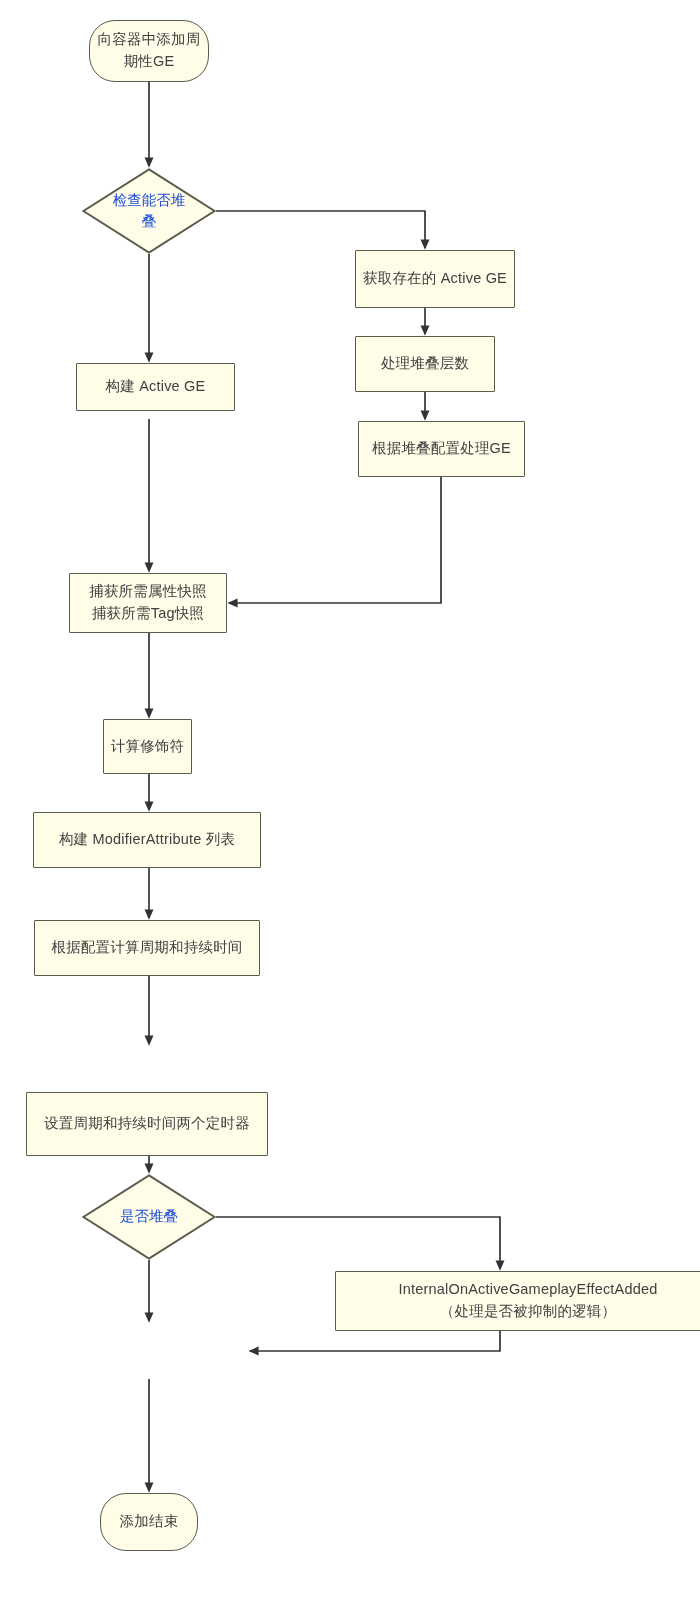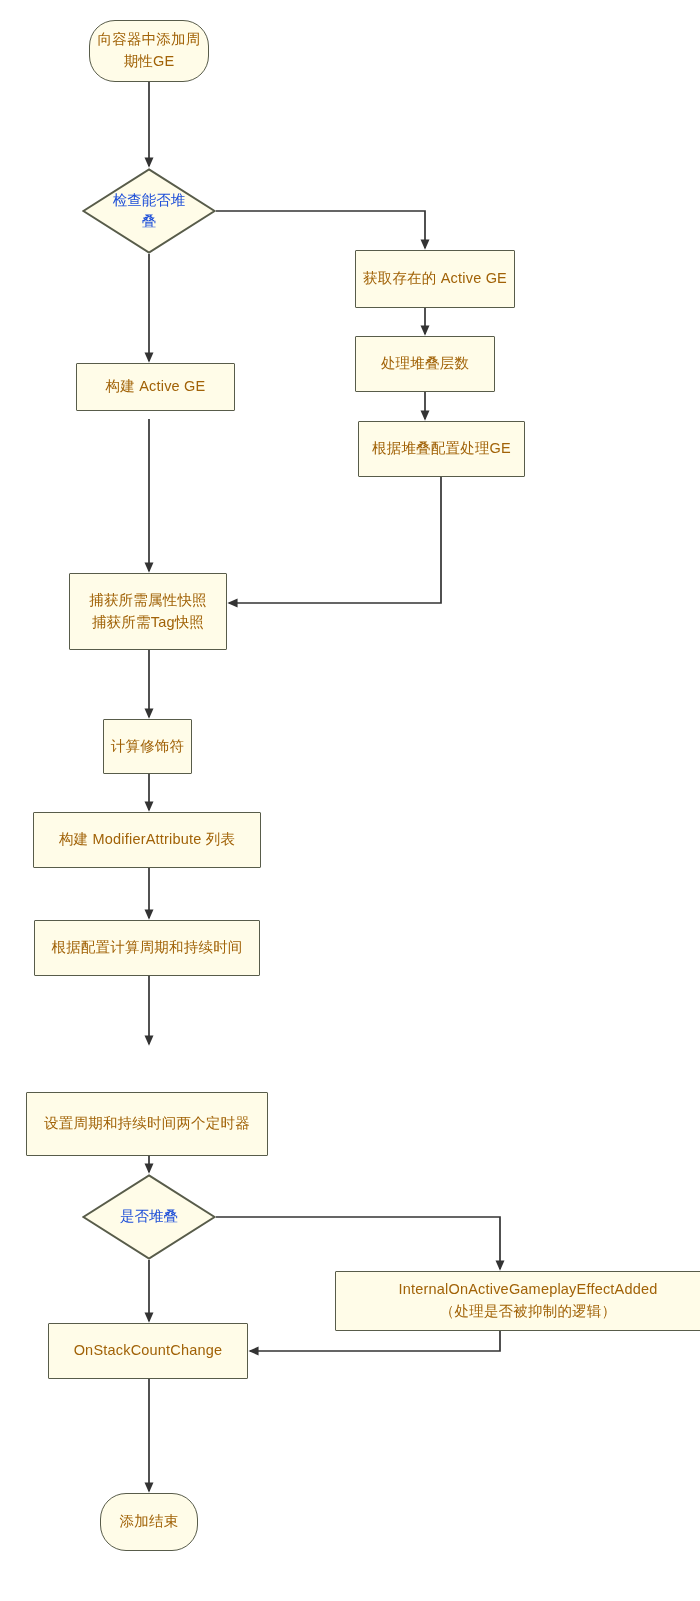--- a/index.html
+++ b/index.html
@@ -22,21 +22,21 @@
     left: 0;
     top: 0;
     width: 700px;
     height: 1601px;
   }
   .node {
     position: absolute;
     box-sizing: border-box;
     background: #fffce8;
     border: 1.6px solid #585c4a;
-    color: #a16207;
+    color: #404040;
     display: flex;
     align-items: center;
     justify-content: center;
     text-align: center;
     font-size: 14.5px;
     line-height: 1.5;
     letter-spacing: 0.2px;
     white-space: pre-line;
     z-index: 2;
   }
@@ -118,38 +118,37 @@
   </div>
 
   <div class="node rect" style="left:355px; top:250px; width:160px; height:58px;">获取存在的 Active GE</div>
 
   <div class="node rect" style="left:358px; top:421px; width:167px; height:56px;">根据堆叠配置处理GE</div>
 
   <div class="node rect" style="left:355px; top:336px; width:140px; height:56px;">处理堆叠层数</div>
 
   <div class="node rect" style="left:76px; top:363px; width:159px; height:48px;">构建 Active GE</div>
 
-  <div class="node rect" style="left:69px; top:573px; width:158px; height:77px;">捕获所需属性快照
+  <div class="node rect" style="left:69px; top:573px; width:158px; height:60px;">捕获所需属性快照
 捕获所需Tag快照</div>
 
   <div class="node rect" style="left:103px; top:719px; width:89px; height:55px;">计算修饰符</div>
 
   <div class="node rect" style="left:33px; top:812px; width:228px; height:56px;">构建 ModifierAttribute 列表</div>
 
   <div class="node rect" style="left:34px; top:920px; width:226px; height:56px;">根据配置计算周期和持续时间</div>
 
   <div class="node rect" style="left:26px; top:1092px; width:242px; height:64px;">设置周期和持续时间两个定时器</div>
 
   <div class="diamond-wrap" style="left:82px; top:1174px; width:134px; height:86px;">
     <svg class="diamond-shape" viewBox="0 0 134 86" preserveAspectRatio="none">
       <polygon points="67,1.4 132.6,43 67,84.6 1.4,43" fill="#fffce8" stroke="#585c4a" stroke-width="2"></polygon>
     </svg>
     <div class="diamond-label">是否堆叠</div>
   </div>
 
   <div class="node rect" style="left:335px; top:1271px; width:386px; height:60px;">InternalOnActiveGameplayEffectAdded
 （处理是否被抑制的逻辑）</div>
 
-  <div class="node rect" style="left:48px; top:1323px; width:200px; height:56px;">OnStackCountChange</div>
 
   <div class="node stadium" style="left:100px; top:1493px; width:98px; height:58px;">添加结束</div>
 
 </div>
 
 </body></html>

